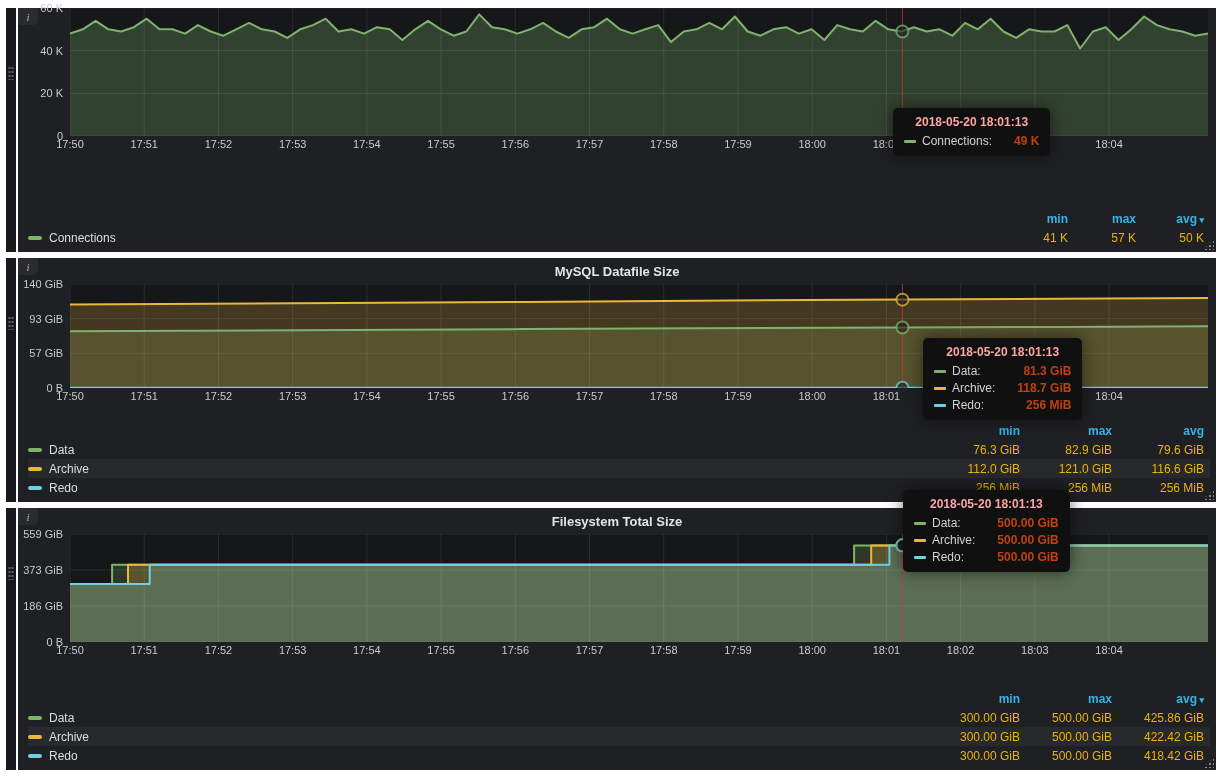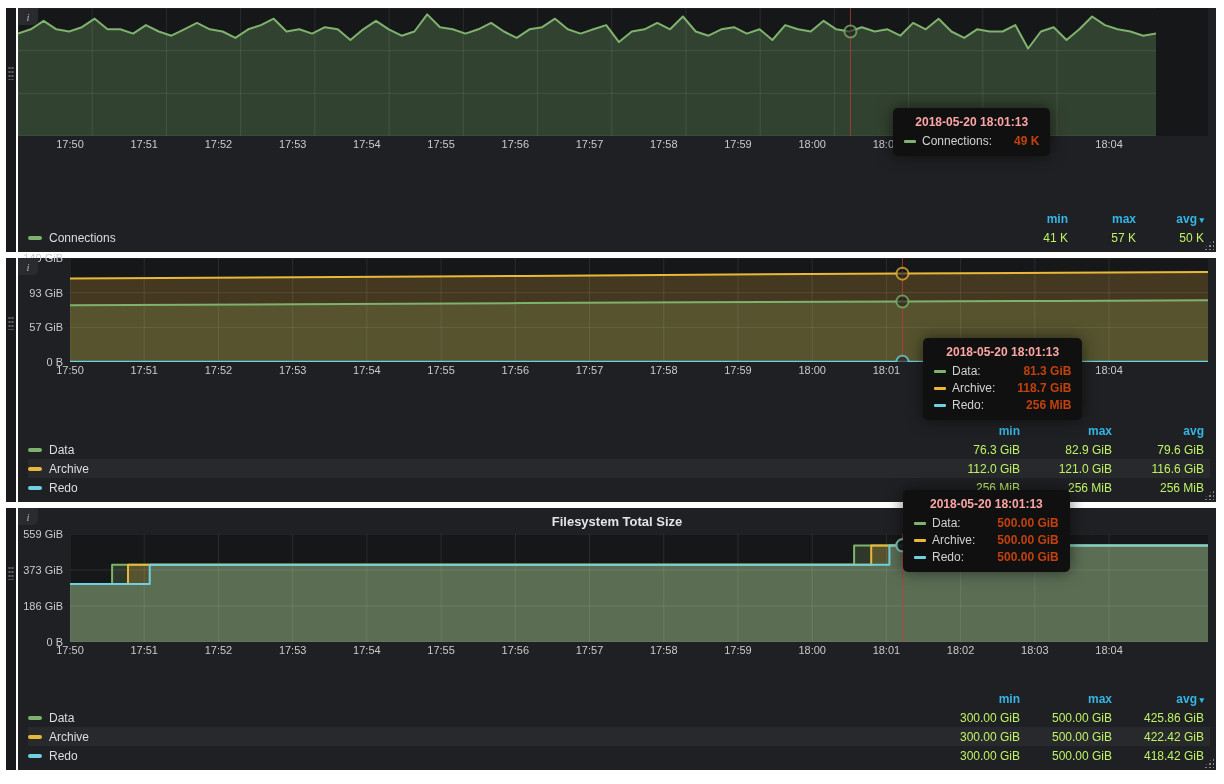--- a/index.html
+++ b/index.html
@@ -30,21 +30,21 @@
     font-size:11px; color:#c9cacc; white-space:nowrap; }
   .legend { margin-top:auto; padding:0 6px 5px 10px; }
   .legend-row { display:grid; grid-template-columns:1fr var(--colw) var(--colw) var(--colw);
     align-items:center; min-height:19px; }
   .legend-row.stripe { background:rgba(255,255,255,0.045); }
   .legend-head-cell { text-align:right; font-size:12px; font-weight:bold;
     color:#33b5e5; padding:1px 6px 1px 0; cursor:pointer; }
   .legend-head-cell .caret { font-size:9px; }
   .legend-label { display:flex; align-items:center; gap:7px; font-size:12px;
     color:#dcdde0; cursor:pointer; }
-  .legend-val { text-align:right; font-size:12px; color:#bef264; padding-right:6px; }
+  .legend-val { text-align:right; font-size:12px; color:#eab308; padding-right:6px; }
   .dash { width:14px; height:4px; border-radius:2px; flex:none; }
   .tooltip { position:absolute; background:#101010; border-radius:5px;
     padding:7px 11px 8px 11px; z-index:30; box-shadow:0 0 16px rgba(0,0,0,0.55);
     min-width:152px; pointer-events:none; }
   .tt-time { font-size:12px; font-weight:bold; color:#fca5a5; text-align:center;
     margin-bottom:5px; white-space:nowrap; }
   .tt-row { display:flex; align-items:center; gap:6px; margin-top:3px;
     font-size:12px; color:#d0d1d3; white-space:nowrap; }
   .tt-row .tt-dash { width:12px; height:3px; border-radius:1px; flex:none; }
   .tt-row .tt-val { margin-left:auto; padding-left:16px; font-weight:bold; color:#c2410c; }
@@ -61,20 +61,26 @@
 
   <div class="row" style="height:244px;">
     <div class="gutter">
         <div class="dots"></div>
       </div>
     <div class="panel" style="display:flex;flex-direction:column;">
       <div class="corner-info">
           <span>i</span>
         </div>
       <div class="plot-area">
+        <div class="y-axis">
+            <div class="y-label" style="top: 0px;">60 K</div>
+            <div class="y-label" style="top: 42.6667px;">40 K</div>
+            <div class="y-label" style="top: 85.3333px;">20 K</div>
+            <div class="y-label" style="top: 128px;">0</div>
+          </div>
         <div class="plot" style="height:128px;">
             <svg width="1138" height="128" viewBox="0 0 1138 128">
               <path d="M0.0 25.6L12.8 21.3L25.6 12.8L38.4 21.3L51.1 23.5L63.9 19.2L76.7 10.7L89.5 21.3L102.3 21.3L115.1 25.6L127.9 17.1L140.7 23.5L153.4 27.7L166.2 21.3L179.0 14.9L191.8 21.3L204.6 23.5L217.4 29.9L230.2 21.3L242.9 17.1L255.7 10.7L268.5 23.5L281.3 21.3L294.1 25.6L306.9 19.2L319.7 21.3L332.4 32.0L345.2 21.3L358.0 12.8L370.8 21.3L383.6 27.7L396.4 23.5L409.2 6.4L422.0 19.2L434.7 21.3L447.5 25.6L460.3 21.3L473.1 14.9L485.9 23.5L498.7 29.9L511.5 21.3L524.2 19.2L537.0 10.7L549.8 21.3L562.6 25.6L575.4 21.3L588.2 17.1L601.0 34.1L613.8 23.5L626.5 21.3L639.3 14.9L652.1 21.3L664.9 8.5L677.7 23.5L690.5 27.7L703.3 21.3L716.0 19.2L728.8 25.6L741.6 21.3L754.4 32.0L767.2 17.1L780.0 21.3L792.8 23.5L805.6 12.8L818.3 21.3L831.1 23.5L843.9 19.2L856.7 23.5L869.5 21.3L882.3 27.7L895.1 14.9L907.8 21.3L920.6 10.7L933.4 23.5L946.2 29.9L959.0 21.3L971.8 23.5L984.6 23.5L997.3 17.1L1010.1 40.5L1022.9 23.5L1035.7 19.2L1048.5 32.0L1061.3 21.3L1074.1 8.5L1086.9 17.1L1099.6 21.3L1112.4 23.5L1125.2 27.7L1138.0 25.6L1138 128L0 128Z" fill="#7eb26d" fill-opacity="0.28" stroke="none"></path>
               <line x1="0" y1="0" x2="1138" y2="0" stroke="rgba(255,255,255,0.09)" stroke-width="1"></line>
               <line x1="0" y1="42.66666666666667" x2="1138" y2="42.66666666666667" stroke="rgba(255,255,255,0.09)" stroke-width="1"></line>
               <line x1="0" y1="85.33333333333334" x2="1138" y2="85.33333333333334" stroke="rgba(255,255,255,0.09)" stroke-width="1"></line>
               <line x1="0" y1="128" x2="1138" y2="128" stroke="rgba(255,255,255,0.09)" stroke-width="1"></line>
               <line x1="0" y1="0" x2="0" y2="128" stroke="rgba(255,255,255,0.09)" stroke-width="1"></line>
               <line x1="74.21739130434783" y1="0" x2="74.21739130434783" y2="128" stroke="rgba(255,255,255,0.09)" stroke-width="1"></line>
               <line x1="148.43478260869566" y1="0" x2="148.43478260869566" y2="128" stroke="rgba(255,255,255,0.09)" stroke-width="1"></line>
@@ -145,20 +151,21 @@
   </div>
 
   <div class="row" style="height:244px;">
     <div class="gutter">
         <div class="dots"></div>
       </div>
     <div class="panel" style="display:flex;flex-direction:column;">
       <div class="corner-info">
           <span>i</span>
         </div>
+      <div class="panel-title">MySQL Datafile Size</div>
       <div class="plot-area">
         <div class="y-axis">
             <div class="y-label" style="top: 0px;">140 GiB</div>
             <div class="y-label" style="top: 34.6667px;">93 GiB</div>
             <div class="y-label" style="top: 69.3333px;">57 GiB</div>
             <div class="y-label" style="top: 104px;">0 B</div>
           </div>
         <div class="plot" style="height:104px;">
             <svg width="1138" height="104" viewBox="0 0 1138 104">
               <path d="M0.0 47.2L227.6 46.2L455.2 45.1L625.9 44.3L832.4 43.5L990.1 42.9L1138.0 42.3L1138 104L0 104Z" fill="#7eb26d" fill-opacity="0.22" stroke="none"></path>

